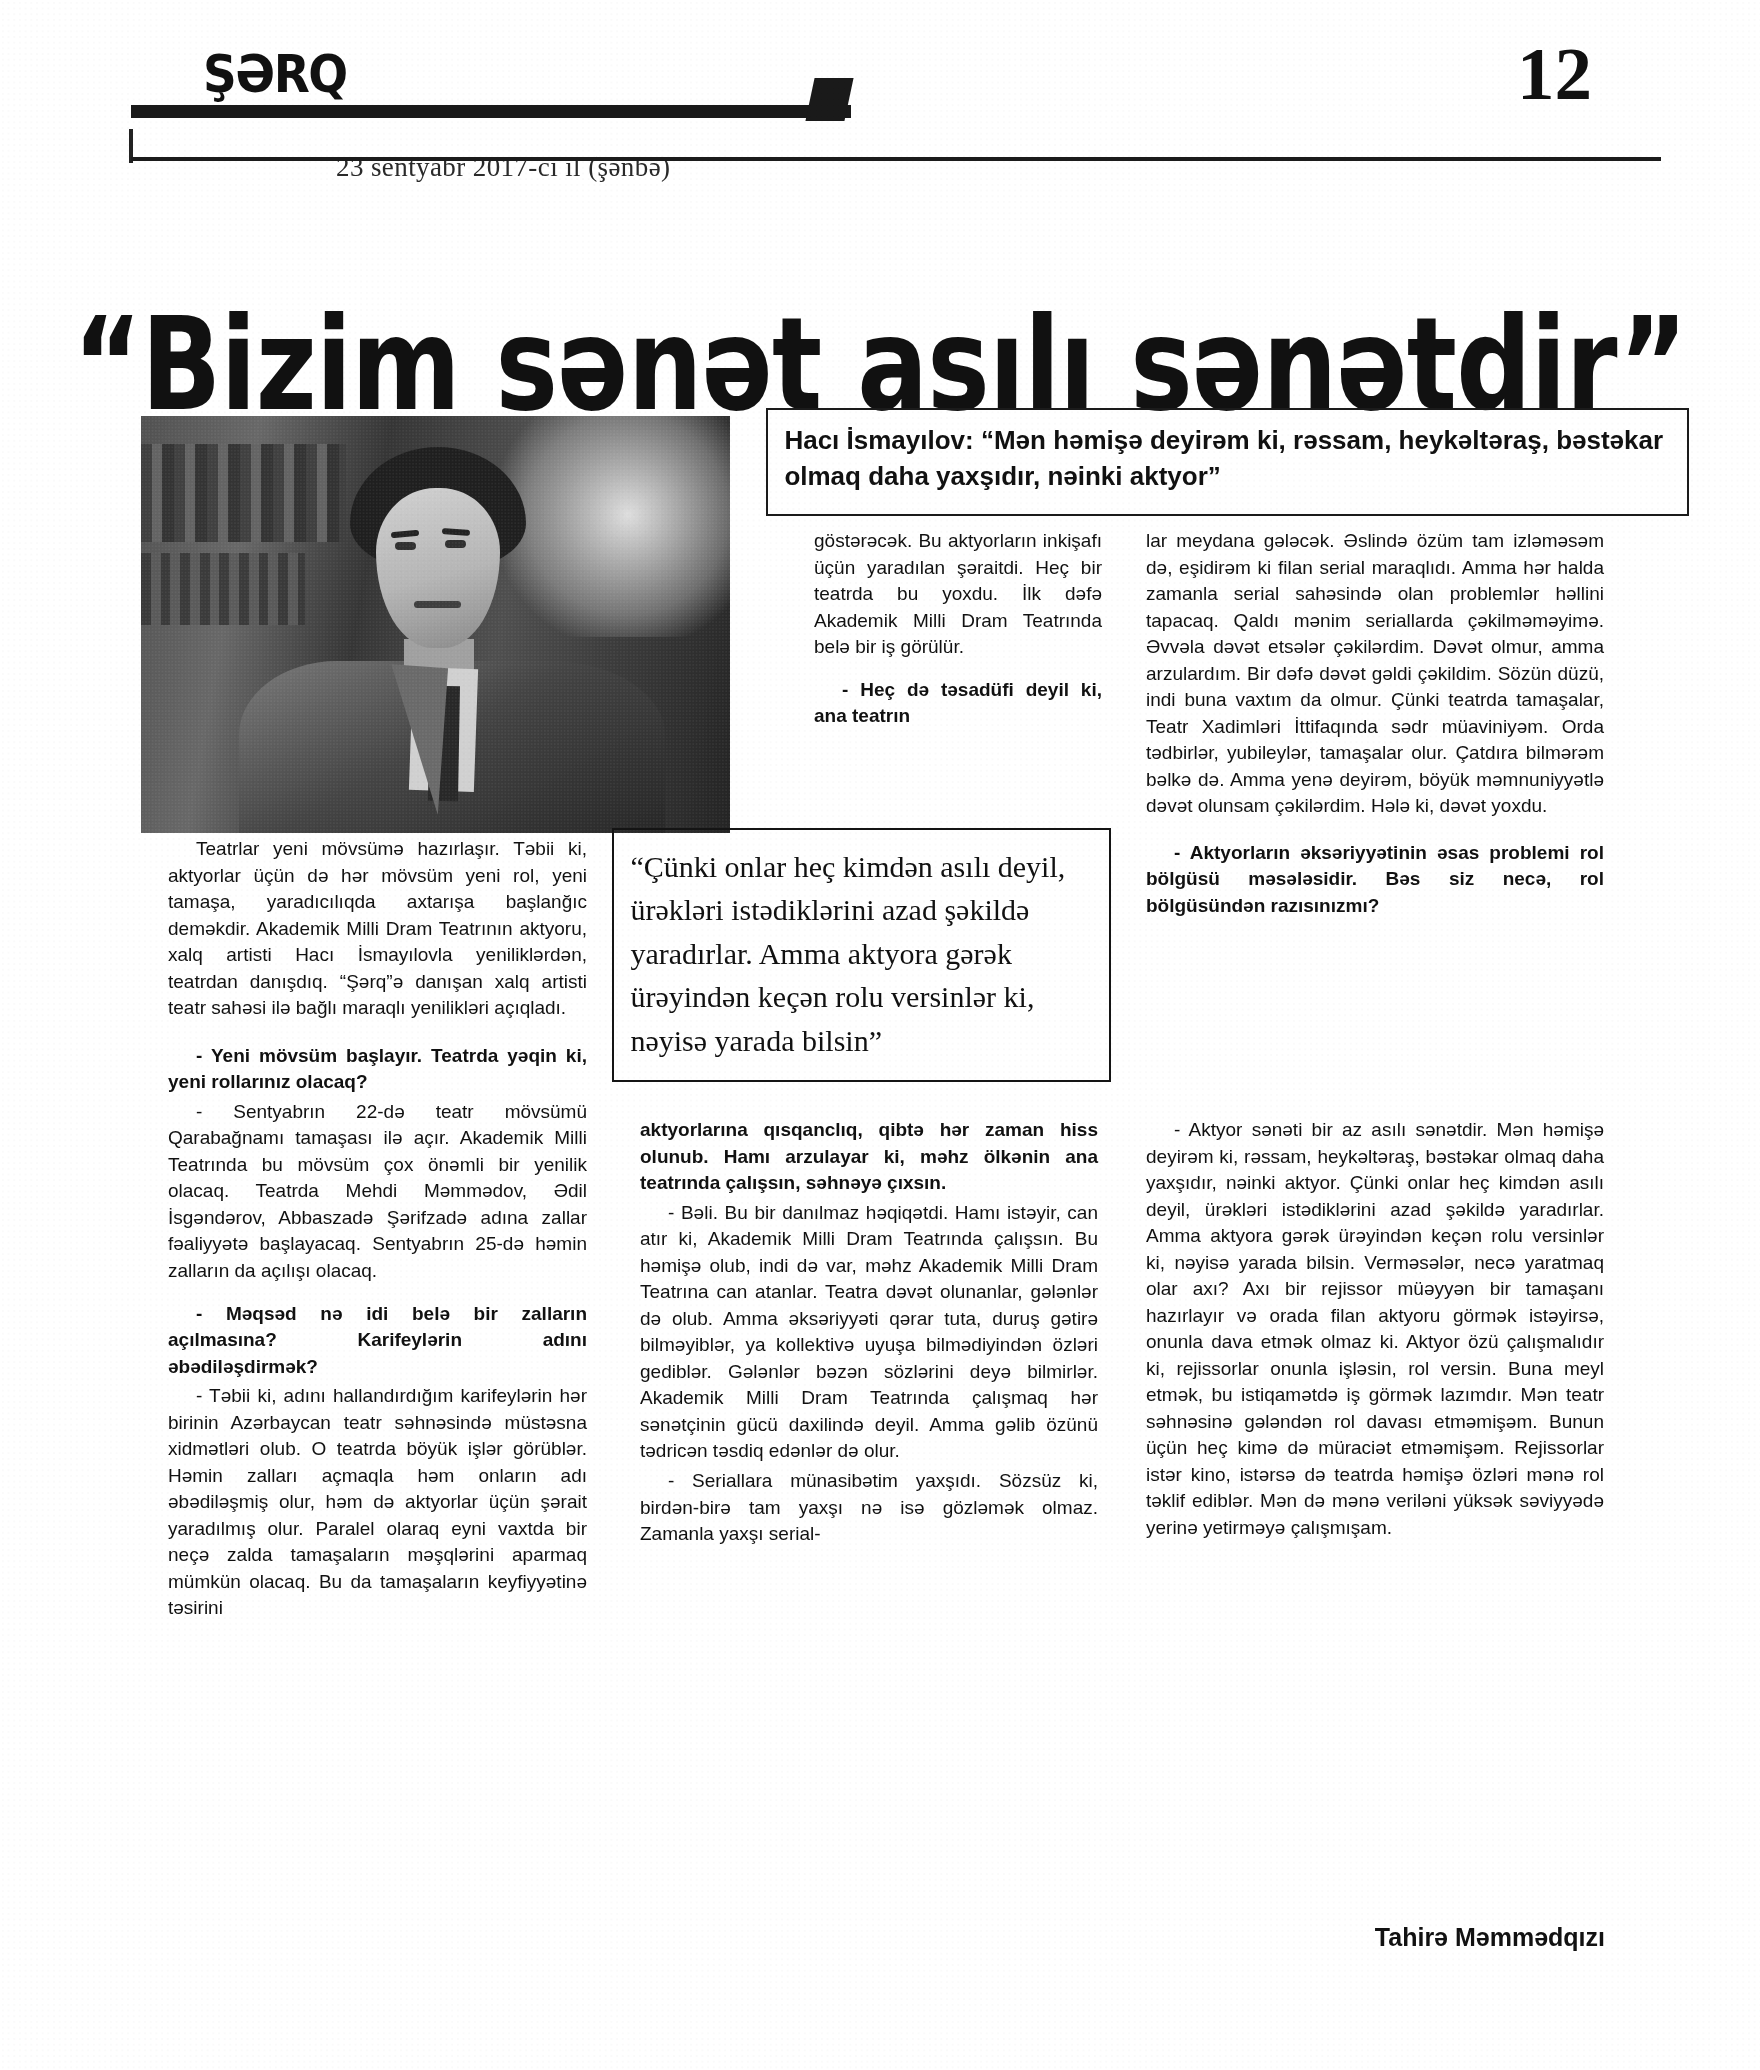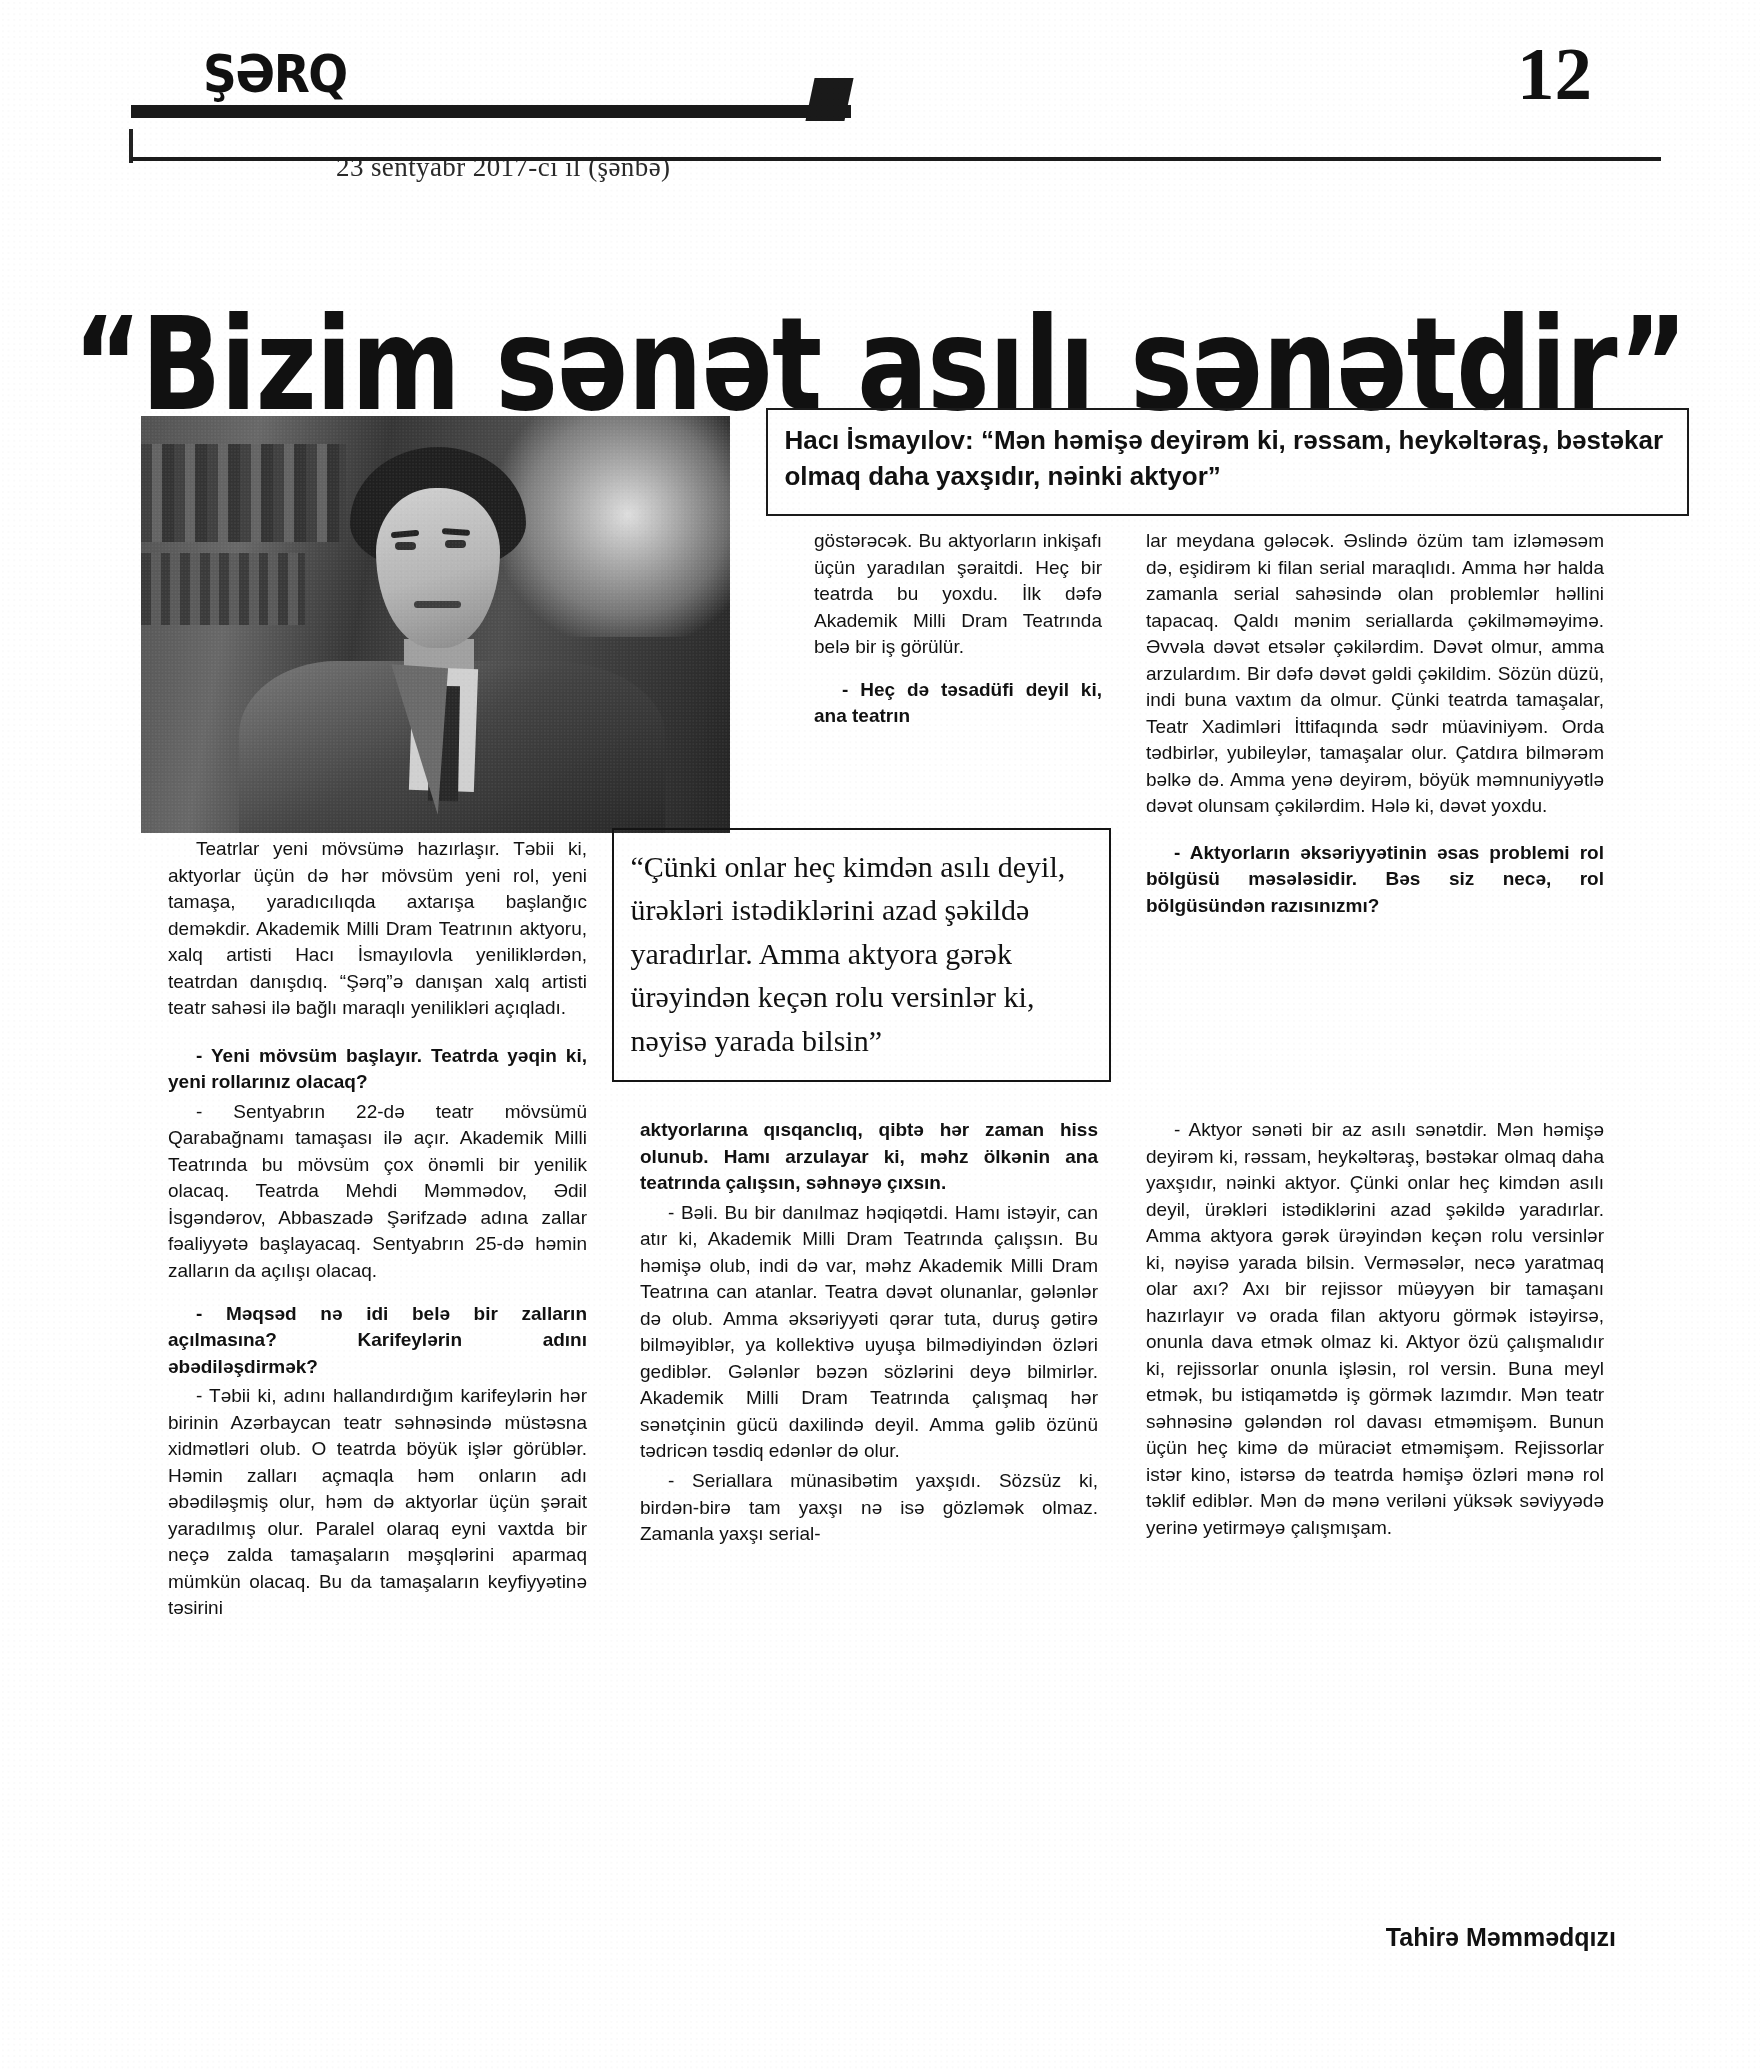--- a/index.html
+++ b/index.html
@@ -170,21 +170,21 @@
     position:absolute; left:612px; top:828px; width:499px; height:254px;
     border:2.5px solid #141414;
     box-sizing:border-box;
     padding:14.7px 16.4px;
   }
   .q-box .q-text {
     font-family:"Liberation Serif", serif;
     font-size:30px; line-height:1.45; color:#111;
   }
   .byline {
-    position:absolute; right:144px; top:1923px;
+    position:absolute; right:155px; top:1923px;
     font-family:"Liberation Sans", sans-serif;
     font-weight:bold; font-size:25px; color:#111;
   }
   .paper-tex {
     position:absolute; inset:0; pointer-events:none;
     background-image:radial-gradient(rgba(0,0,0,0.035) 0.8px, transparent 0.8px);
     background-size:5.7px 5.7px;
     opacity:.55;
   }
 </style>

